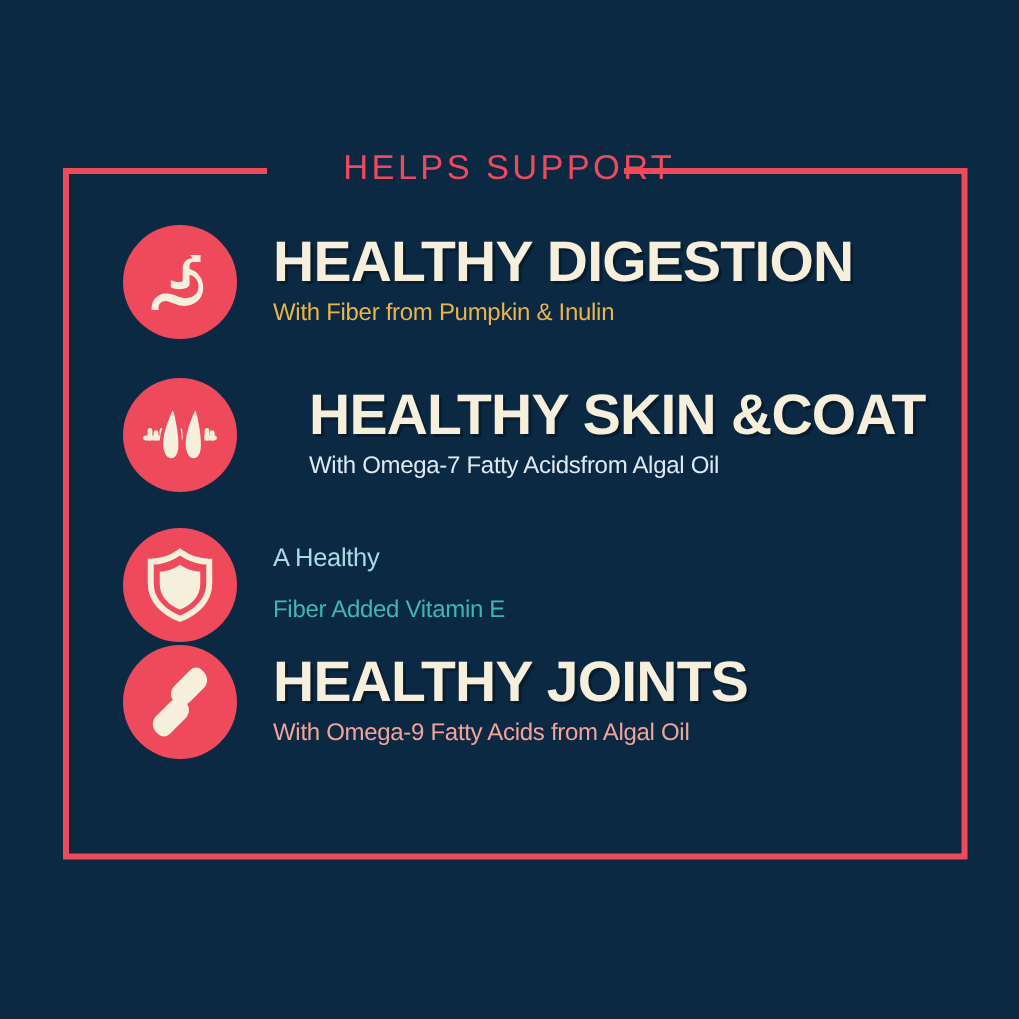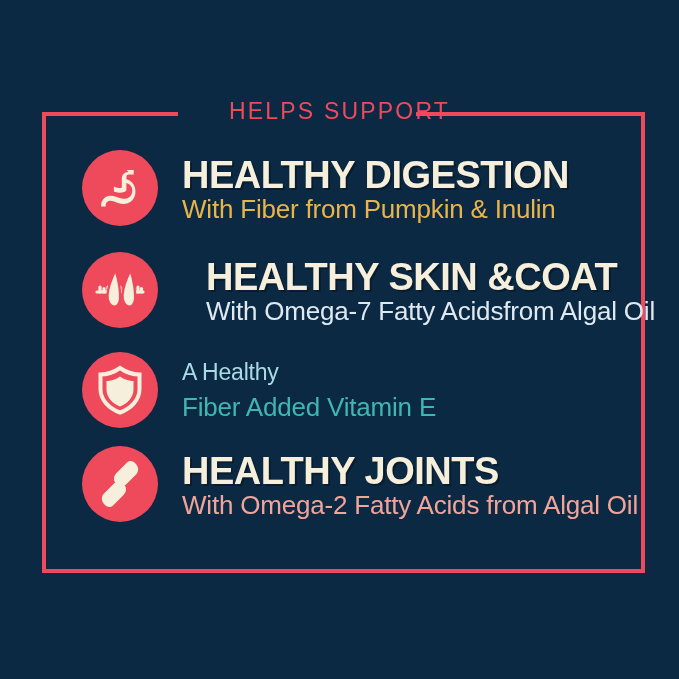--- a/index.html
+++ b/index.html
@@ -95,41 +95,41 @@
     font-size: 38px;
     line-height: 40px;
     letter-spacing: -0.5px;
     color: #f6efdc;
     white-space: nowrap;
     text-shadow: 2px 2px 0 rgba(0,0,0,0.30);
   }
 
   .subline {
     font-family: "Liberation Sans", sans-serif;
-    font-size: 26px;
+    font-size: 16px;
     line-height: 26px;
     letter-spacing: -0.2px;
     white-space: nowrap;
     margin-top: 1px;
   }
 
   .eyebrow {
     font-family: "Liberation Sans", sans-serif;
-    font-size: 23px;
+    font-size: 17px;
     line-height: 24px;
     letter-spacing: -0.2px;
     white-space: nowrap;
     margin-bottom: 9px;
   }
 
   
   #row-digestion   { top: 150px; }
   #row-skin        { top: 252px; gap: 24px; }
   #row-immune      { top: 352px; }
-  #row-joints      { top: 446px; }
+  #row-joints      { top: 430px; }
 
   
   .sub-gold  { color: #e9b44a; }
   .sub-pale  { color: #dfe9f2; }
   .sub-teal  { color: #3fb7b0; }
   .sub-coral { color: #f2a49b; }
   .eyebrow-cyan { color: #a9dbe4; }
 </style>
 </head>
 <body>
@@ -224,17 +224,17 @@
 
             <path d="M9.5 45.5 C6.5 42.5 6 38 8.5 35 L18.5 25
                      C21.5 22 26 22.5 29 25.5 C32 28.5 31.5 33 28.5 36
                      L18.5 46 C15.5 49 12 48.5 9.5 45.5 Z"></path>
           </g>
         </svg>
       </span>
     </div>
     <div class="row-text">
       <div class="headline">HEALTHY JOINTS</div>
-      <div class="subline sub-coral">With Omega-2 Fatty Acids from Algal Oil</div>
+      <div class="subline sub-coral">With Omega-9 Fatty Acids from Algal Oil</div>
     </div>
   </div>
 
 </div>
 
 </body></html>

